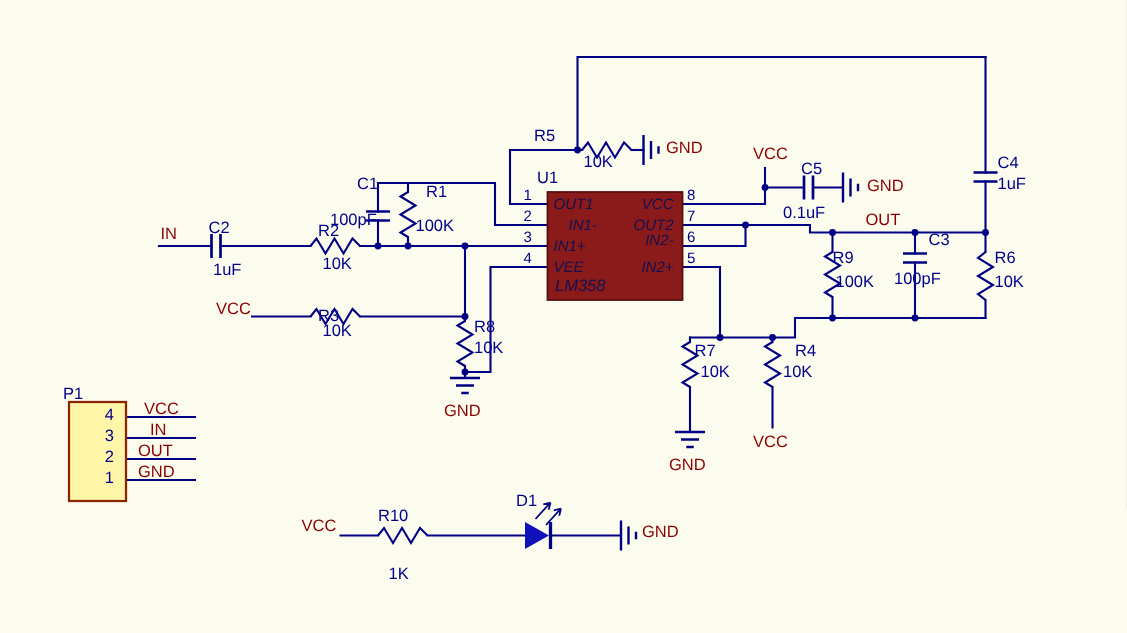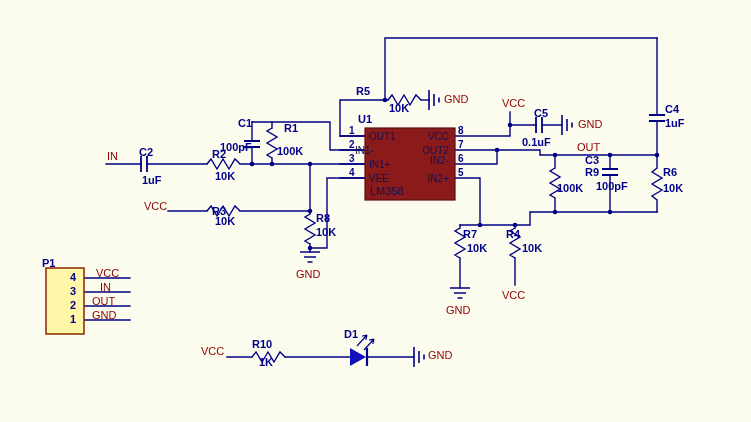--- a/index.html
+++ b/index.html
@@ -1,23 +1,23 @@
 <!DOCTYPE html>
 <html><head>
 <meta charset="utf-8">
 <style>
   html,body{margin:0;padding:0;background:#e8e8e0;}
   .stage{position:relative;width:751px;height:422px;background:#FCFCEE;overflow:hidden;
          font-family:"Liberation Sans",sans-serif;}
   svg{position:absolute;left:0;top:0;}
   .t{position:absolute;font-size:11px;line-height:1;white-space:nowrap;}
-  .blue{color:#00008B;font-weight:bold;}
+  .blue{color:#00008B;}
   .red{color:#8B0000;}
   .pin{font-size:10px;}
-  .icname{font-size:10px;color:#12124E;}
+  .icname{font-size:10px;color:#12124E;font-style:italic;}
   .ra{text-align:right;display:inline-block;}
 </style>
 </head>
 <body>
 
 <div class="stage">
 
 <svg width="751" height="422" viewBox="0 0 751 422">
 
   <g stroke="#000084" stroke-width="1.4" fill="none" stroke-linecap="square">
@@ -104,21 +104,21 @@
     <circle cx="515" cy="225" r="2.3"></circle>
   </g>
 </svg>
 
 <span class="t blue" style="left:356px;top:86px">R5</span>
 <span class="t blue" style="left:389px;top:103px">10K</span>
 <span class="t red" style="left:444px;top:94px">GND</span>
 
 <span class="t blue" style="left:358px;top:114px">U1</span>
 <span class="t icname" style="left:369px;top:132px">OUT1</span>
-<span class="t icname" style="left:355px;top:146px">IN1-</span>
+<span class="t icname" style="left:379px;top:146px">IN1-</span>
 <span class="t icname" style="left:369px;top:160px">IN1+</span>
 <span class="t icname" style="left:369px;top:174px">VEE</span>
 <span class="t icname" style="left:415px;top:132px;width:34px"><span class="ra" style="width:34px">VCC</span></span>
 <span class="t icname" style="left:415px;top:146px;width:34px"><span class="ra" style="width:34px">OUT2</span></span>
 <span class="t icname" style="left:415px;top:156px;width:34px"><span class="ra" style="width:34px">IN2-</span></span>
 <span class="t icname" style="left:415px;top:174px;width:34px"><span class="ra" style="width:34px">IN2+</span></span>
 <span class="t icname" style="left:370px;top:186px;font-size:11px">LM358</span>
 
 <span class="t blue pin" style="left:349px;top:126px">1</span>
 <span class="t blue pin" style="left:349px;top:140px">2</span>
@@ -146,42 +146,42 @@
 <span class="t red" style="left:296px;top:269px">GND</span>
 
 <span class="t red" style="left:502px;top:98px">VCC</span>
 <span class="t blue" style="left:534px;top:108px">C5</span>
 <span class="t blue" style="left:522px;top:137px">0.1uF</span>
 <span class="t red" style="left:578px;top:119px">GND</span>
 <span class="t blue" style="left:665px;top:104px">C4</span>
 <span class="t blue" style="left:665px;top:118px">1uF</span>
 
 <span class="t red" style="left:577px;top:142px">OUT</span>
-<span class="t blue" style="left:585px;top:155px">C3</span>
+<span class="t blue" style="left:619px;top:155px">C3</span>
 <span class="t blue" style="left:596px;top:181px">100pF</span>
-<span class="t blue" style="left:585px;top:167px">R9</span>
+<span class="t blue" style="left:555px;top:167px">R9</span>
 <span class="t blue" style="left:557px;top:183px">100K</span>
 <span class="t blue" style="left:663px;top:167px">R6</span>
 <span class="t blue" style="left:663px;top:183px">10K</span>
 <span class="t blue" style="left:463px;top:229px">R7</span>
 <span class="t blue" style="left:467px;top:243px">10K</span>
-<span class="t blue" style="left:506px;top:229px">R4</span>
+<span class="t blue" style="left:530px;top:229px">R4</span>
 <span class="t blue" style="left:522px;top:243px">10K</span>
 <span class="t red" style="left:446px;top:305px">GND</span>
 <span class="t red" style="left:502px;top:290px">VCC</span>
 
 <span class="t blue" style="left:42px;top:258px">P1</span>
 <span class="t blue" style="left:62px;top:272px;width:14px"><span class="ra" style="width:14px">4</span></span>
 <span class="t blue" style="left:62px;top:286px;width:14px"><span class="ra" style="width:14px">3</span></span>
 <span class="t blue" style="left:62px;top:300px;width:14px"><span class="ra" style="width:14px">2</span></span>
 <span class="t blue" style="left:62px;top:314px;width:14px"><span class="ra" style="width:14px">1</span></span>
 <span class="t red" style="left:96px;top:268px">VCC</span>
 <span class="t red" style="left:100px;top:282px">IN</span>
 <span class="t red" style="left:92px;top:296px">OUT</span>
 <span class="t red" style="left:92px;top:310px">GND</span>
 
 <span class="t red" style="left:201px;top:346px">VCC</span>
 <span class="t blue" style="left:252px;top:339px">R10</span>
-<span class="t blue" style="left:259px;top:357px">1K</span>
+<span class="t blue" style="left:259px;top:378px">1K</span>
 <span class="t blue" style="left:344px;top:329px">D1</span>
 <span class="t red" style="left:428px;top:350px">GND</span>
 
 </div>
 
 </body></html>

